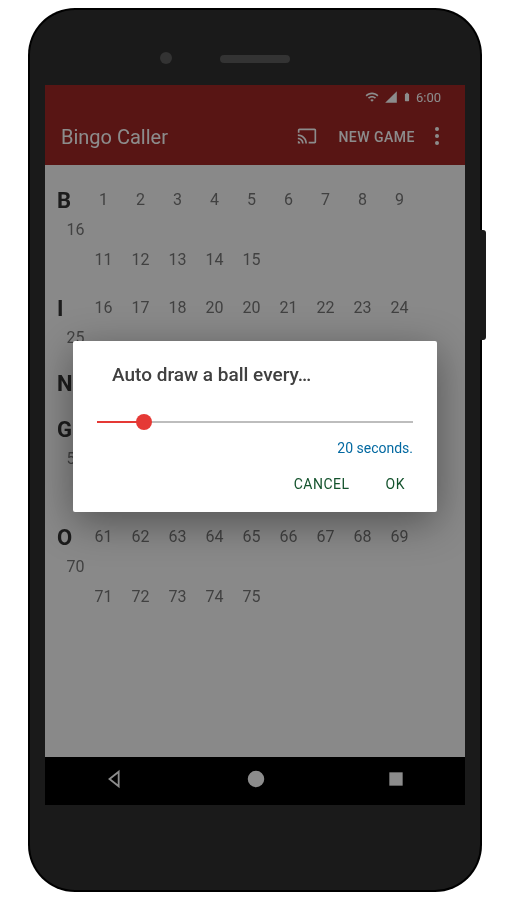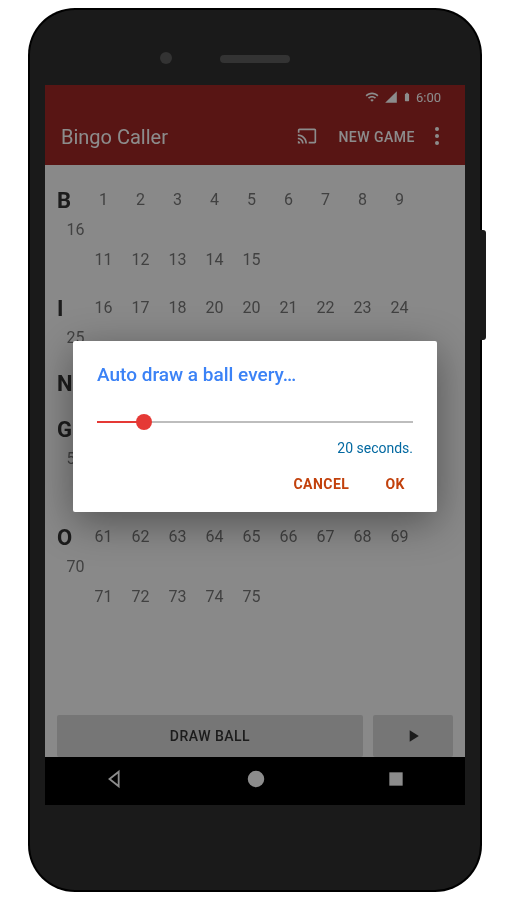--- a/index.html
+++ b/index.html
@@ -163,23 +163,24 @@
     left: 28px;
     right: 28px;
     top: 256px;
     background: #fff;
     border-radius: 2px;
     padding: 22px 24px 12px 24px;
     box-shadow: 0 10px 40px rgba(0,0,0,0.4);
   }
   .dialog-title {
     font-size: 19px;
-    color: #3b82f6;
+    color: #404040;
     font-weight: 500;
     margin-bottom: 26px;
+    margin-left: 15px;
   }
   .slider {
     position: relative;
     height: 20px;
     margin-bottom: 8px;
   }
   .slider-track {
     position: absolute;
     top: 9px;
     left: 0;
@@ -212,22 +213,22 @@
     margin-bottom: 12px;
   }
   .dialog-actions {
     display: flex;
     justify-content: flex-end;
     gap: 28px;
     padding-right: 4px;
   }
   .dialog-btn {
     font-size: 14px;
-    font-weight: 700;
-    color: #c2410c;
+    font-weight: 400;
+    color: #14532d;
     letter-spacing: 0.5px;
     padding: 8px 4px;
   }
 </style>
 </head>
 <body>
 
 <div class="phone-frame">
   <div class="phone-side-button"></div>
   <div class="speaker"></div>
@@ -337,28 +338,20 @@
           <div class="num-row2">
             <div class="num">71</div>
             <div class="num">72</div>
             <div class="num">73</div>
             <div class="num">74</div>
             <div class="num">75</div>
           </div>
         </div>
       </div>
 
-    <div class="bottom-buttons">
-      <div class="btn btn-draw">DRAW BALL</div>
-      <div class="btn btn-play">
-        <svg width="20" height="20" viewBox="0 0 24 24" fill="#333">
-            <path d="M8 5v14l11-7z"></path>
-          </svg>
-      </div>
-    </div>
 
     <div class="nav-bar">
       <div>
         <svg width="22" height="22" viewBox="0 0 24 24" fill="none" stroke-width="2">
             <path d="M16 4 L6 12 L16 20 Z" fill="none"></path>
           </svg>
       </div>
       <div>
         <svg width="22" height="22" viewBox="0 0 24 24" fill="none" stroke-width="2">
             <circle cx="12" cy="12" r="8"></circle>

